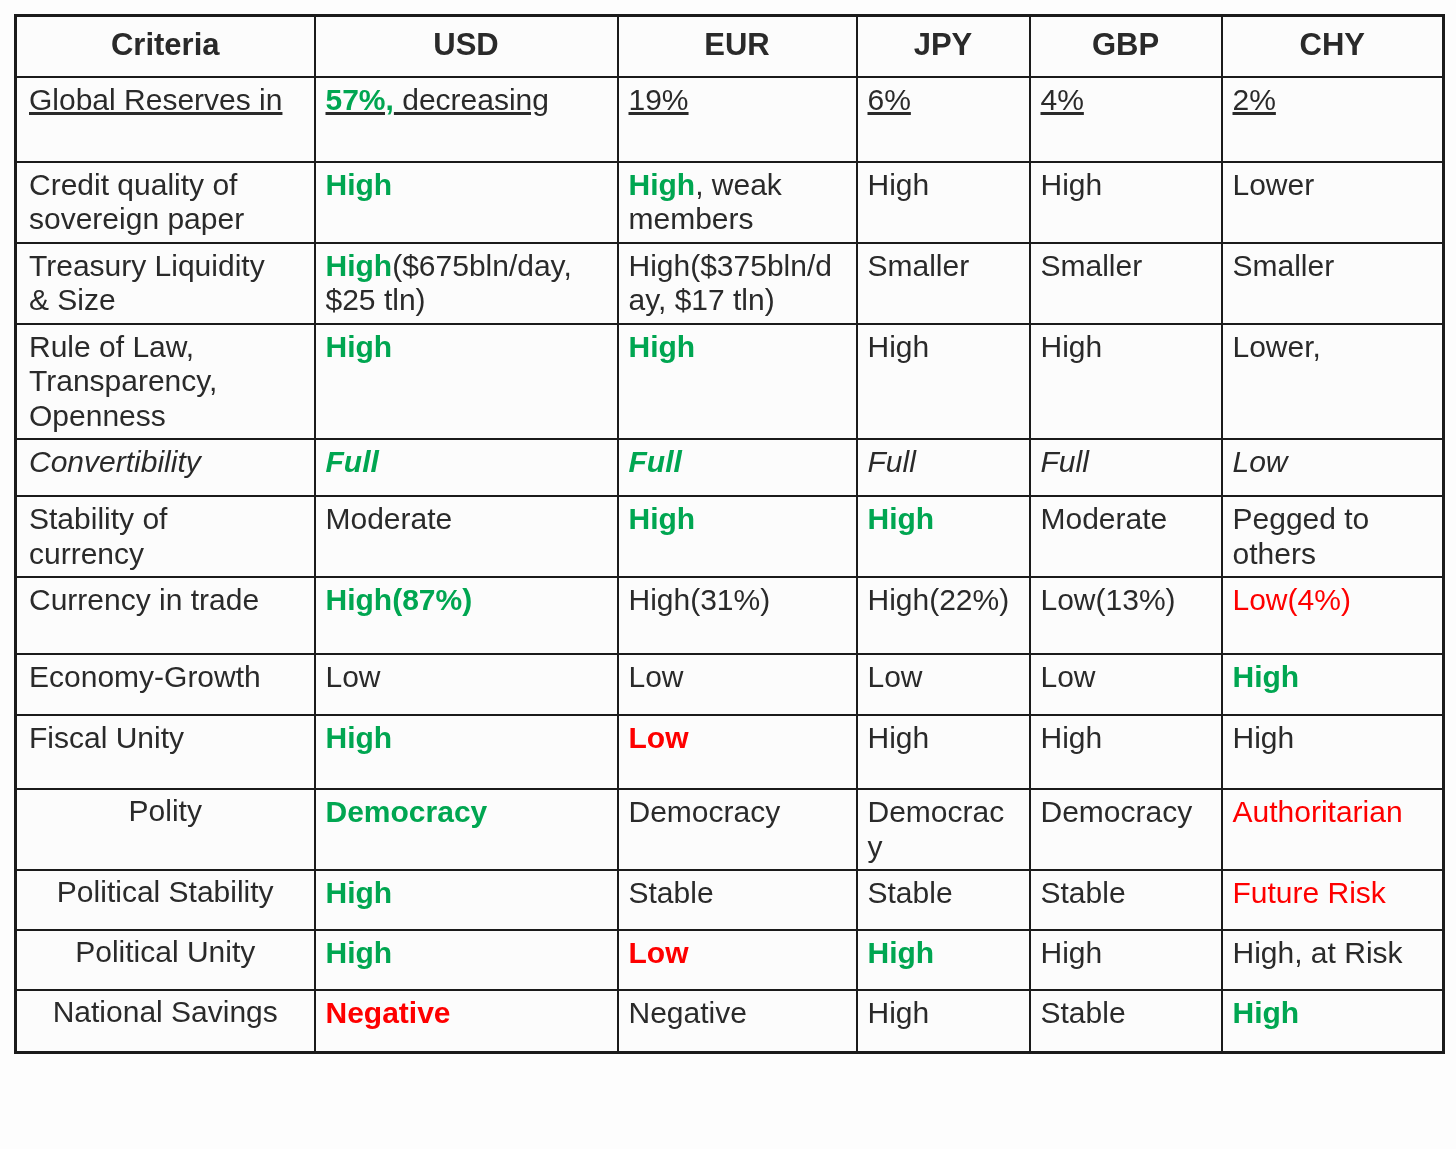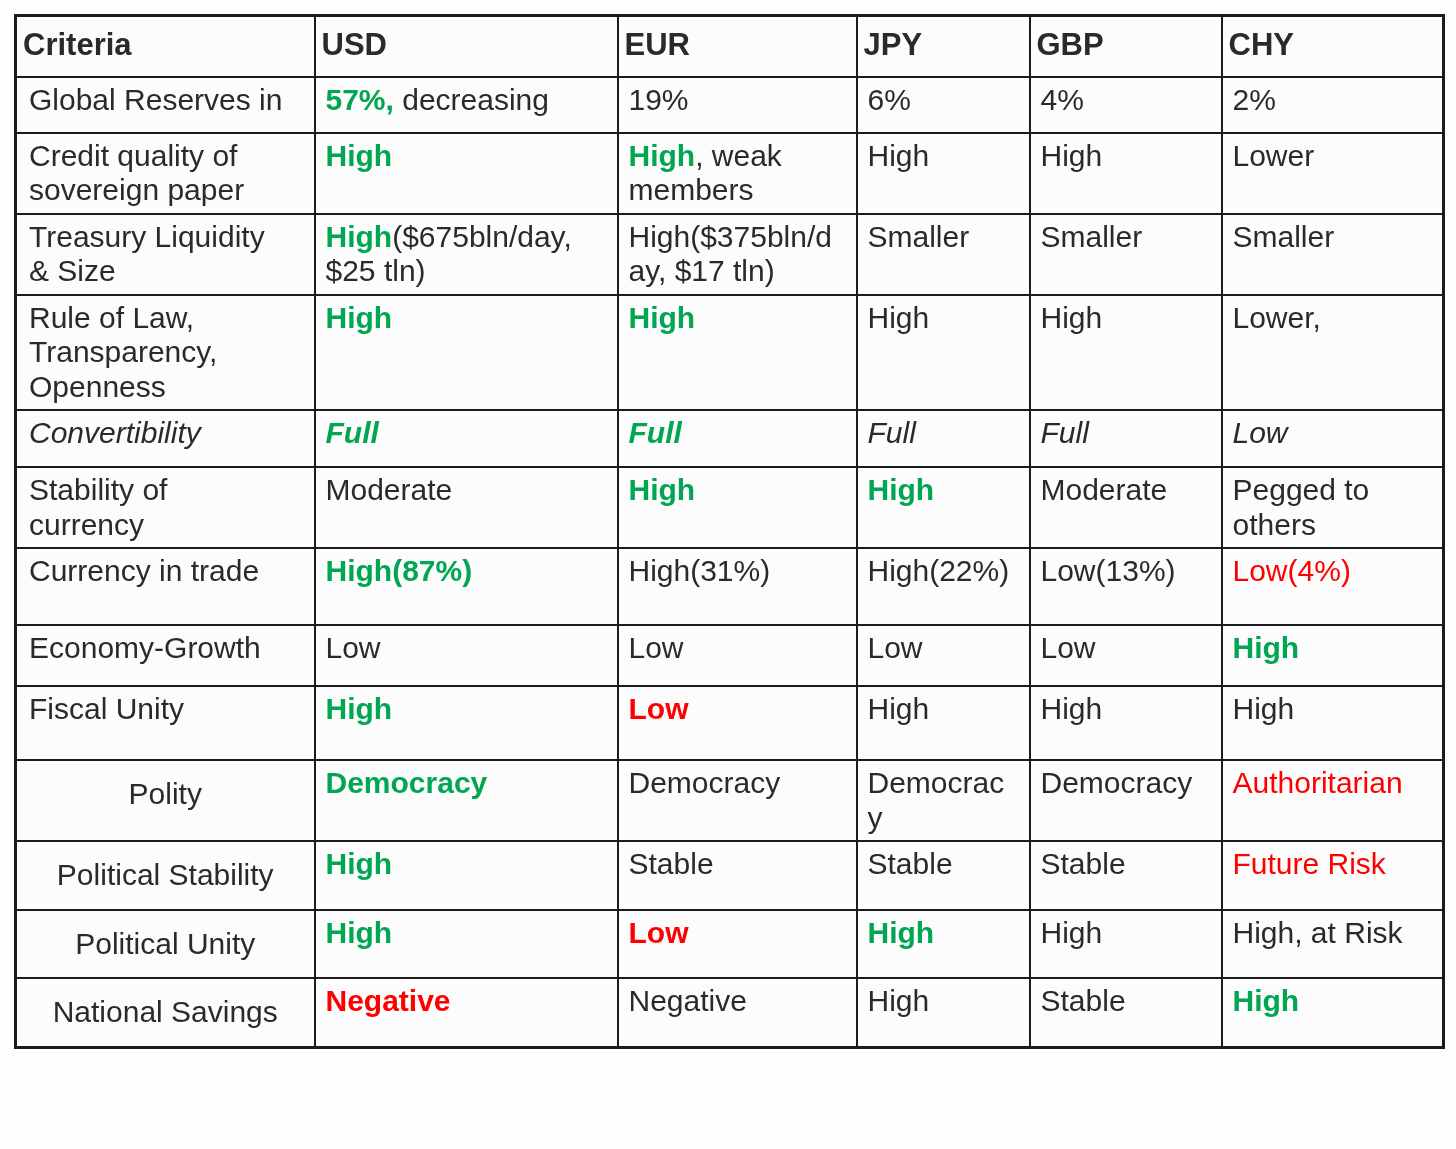--- a/index.html
+++ b/index.html
@@ -11,24 +11,24 @@
     --pagebg:#fdfdfd;
   }
   *{box-sizing:border-box;margin:0;padding:0;}
   html,body{width:1456px;height:1149px;overflow:hidden;background:var(--pagebg);
     font-family:"Liberation Sans","DejaVu Sans",sans-serif;color:var(--text);}
   .table-wrap{position:absolute;left:14px;top:14px;}
   table{border-collapse:collapse;table-layout:fixed;width:1428px;
     border:3px solid var(--border);background:var(--cellbg);}
   th,td{border:2px solid var(--border);vertical-align:top;overflow-wrap:break-word;
     word-wrap:break-word;background:var(--cellbg);}
-  th{font-size:31px;font-weight:bold;text-align:left;padding:10px 6px 4px;line-height:1.15;}
+  th{font-size:31px;font-weight:bold;text-align:center;padding:10px 6px 4px;line-height:1.15;}
   td{font-size:30px;padding:5px 10px;line-height:1.15;text-align:left;}
   td.criteria{padding:5px 26px 5px 12px;}
-  td.criteria.center{text-align:center;padding:16px 10px;}
+  td.criteria.center{text-align:center;padding:4px 10px;}
   .part{white-space:pre-wrap;}
   .bold{font-weight:bold;}
   .c-green{color:var(--green);}
   .c-red{color:var(--red);}
 </style>
 </head>
 <body>
 
 <div class="table-wrap">
   <table>
@@ -44,21 +44,21 @@
         <tr style="height: 61px;">
           <th>Criteria</th>
           <th>USD</th>
           <th>EUR</th>
           <th>JPY</th>
           <th>GBP</th>
           <th>CHY</th>
         </tr>
       </thead>
     <tbody>
-        <tr style="height: 56px;">
+        <tr style="height: 85px; text-decoration: underline;">
           <td class="criteria">Global Reserves in</td>
           <td><span class="part c-green bold">57%,</span><span class="part"> decreasing</span></td>
           <td><span class="part">19%</span></td>
           <td><span class="part">6%</span></td>
           <td><span class="part">4%</span></td>
           <td><span class="part">2%</span></td>
         </tr>
         <tr style="height: 76px;">
           <td class="criteria">Credit quality of sovereign paper</td>
           <td><span class="part c-green bold">High</span></td>

